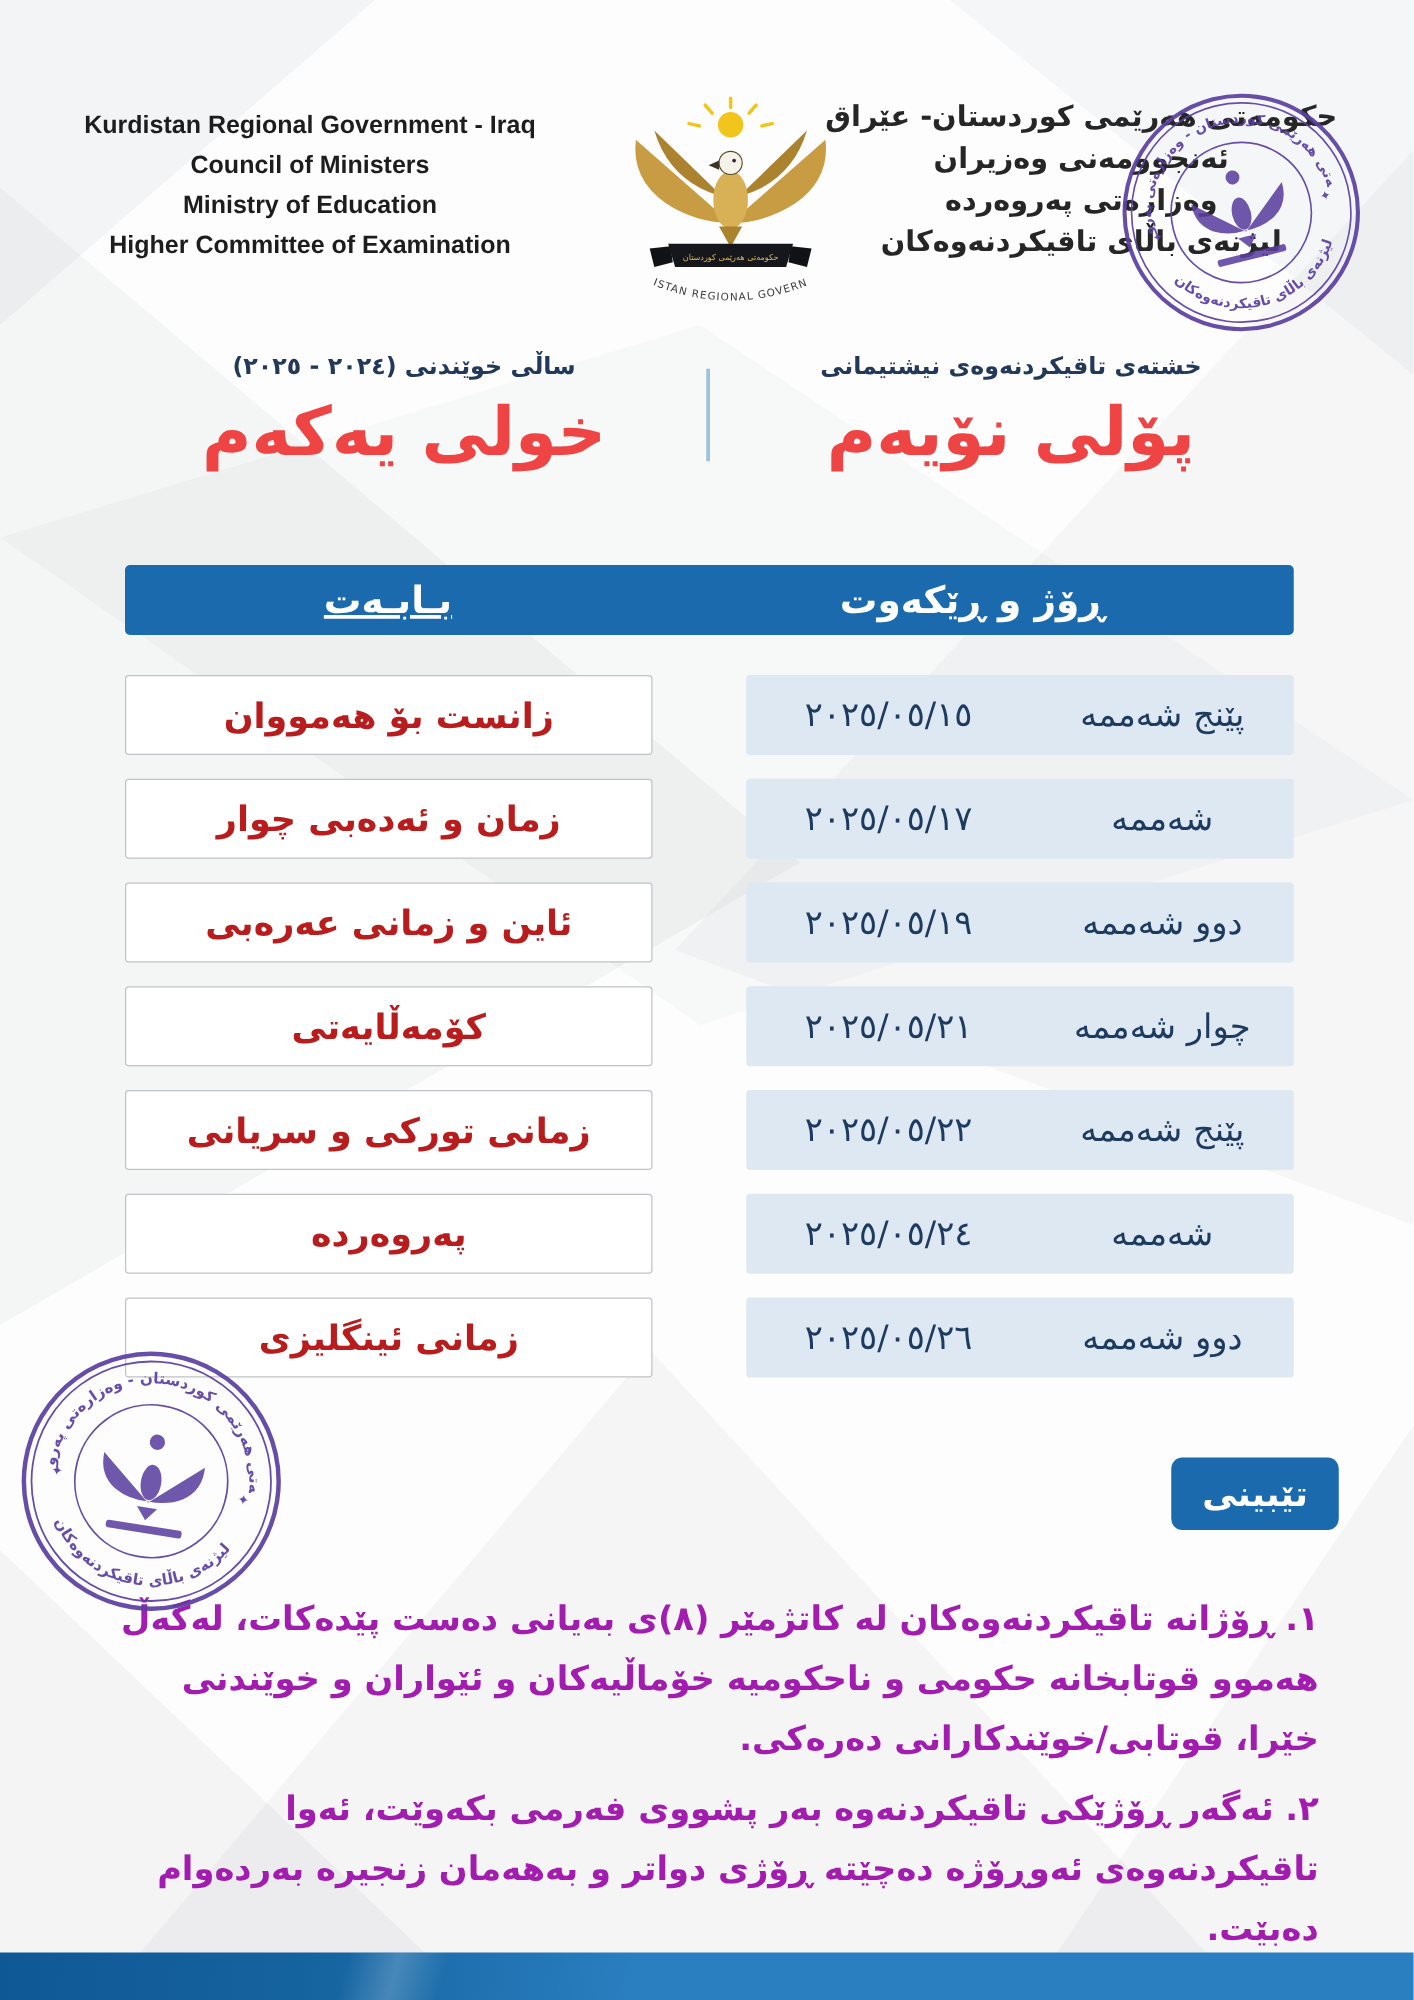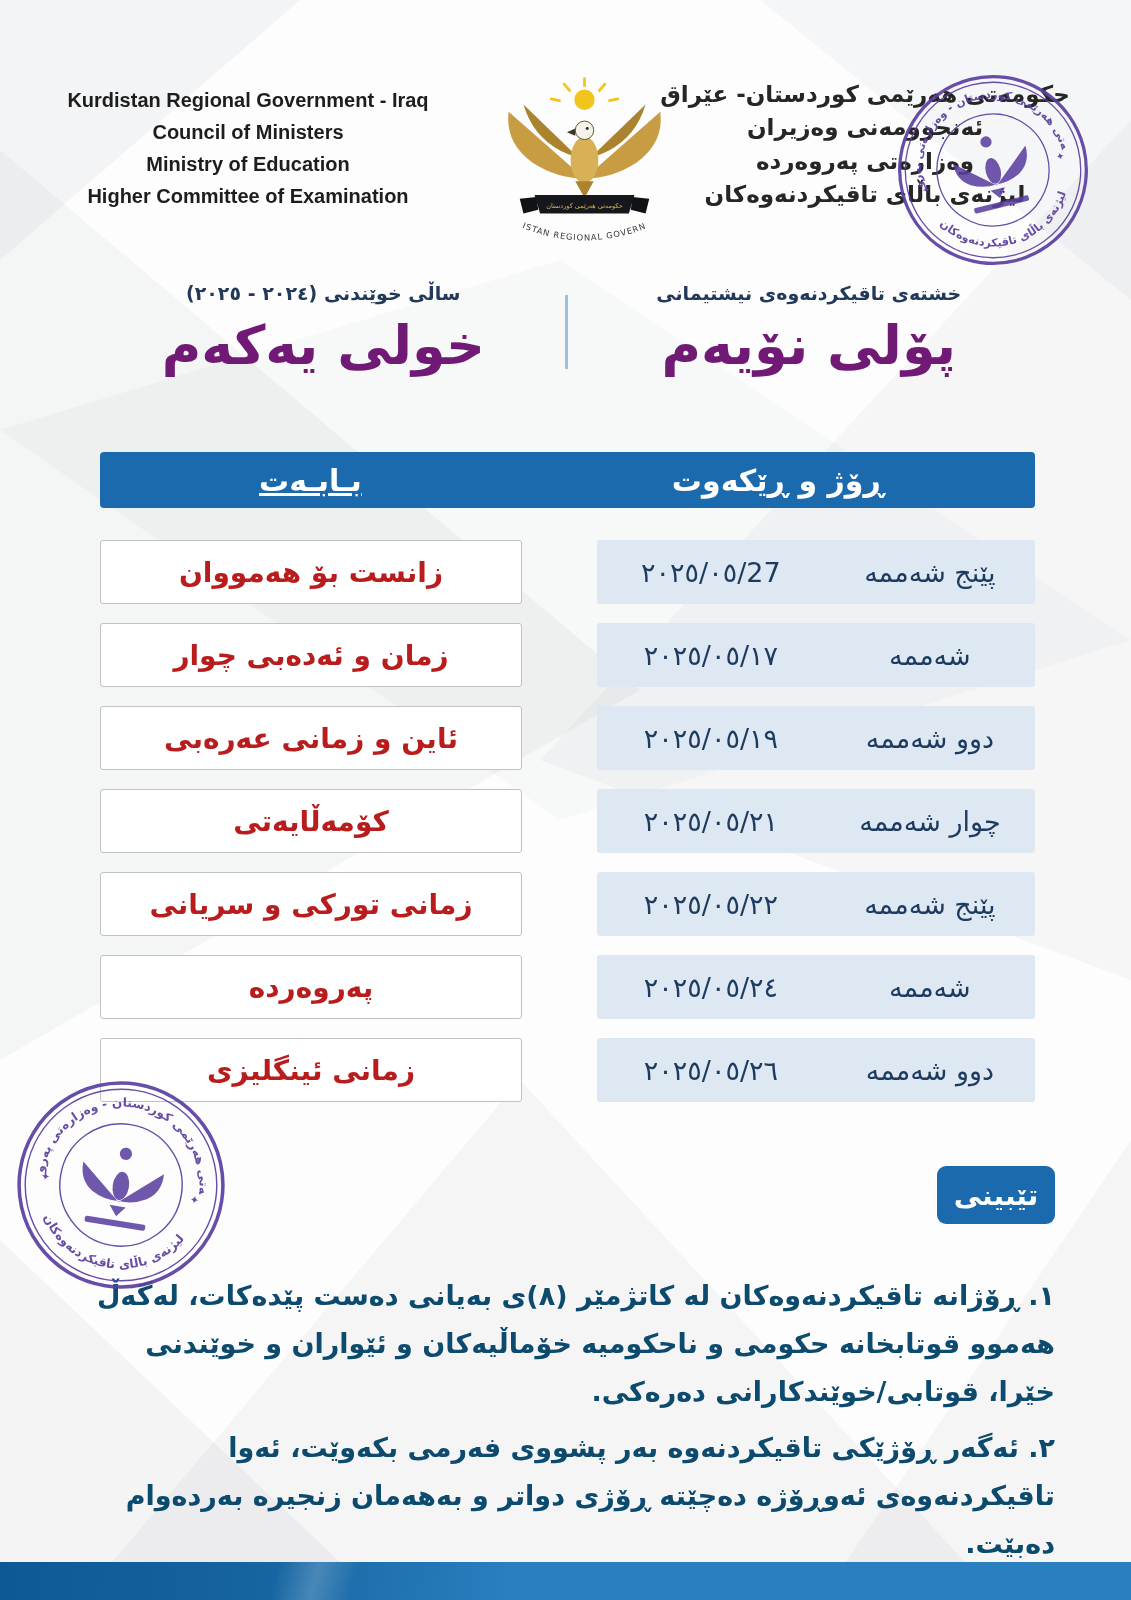--- a/index.html
+++ b/index.html
@@ -21,46 +21,46 @@
   
   .stamp{z-index:5;opacity:.92;}
   .stamp-tr{left:895px;top:72px;width:196px;height:196px;transform:rotate(-14deg);}
   .stamp-bl{left:14px;top:1078px;width:214px;height:214px;transform:rotate(9deg);}
   .stamp-ring{fill:#5b3fa0;font-size:12px;font-weight:700;}
 
   
   .title-row{left:88px;top:282px;width:956px;display:flex;direction:rtl;align-items:flex-end;}
   .title-block{flex:1;text-align:center;}
   .title-small{font-size:19px;font-weight:700;color:#22395a;margin-bottom:12px;}
-  .title-big{font-size:54px;font-weight:700;color:#701a75;line-height:1.1;}
+  .title-big{font-size:54px;font-weight:700;color:#ef4444;line-height:1.1;}
   .title-divider{width:3px;height:74px;background:#9fc2dc;margin:0 6px 6px;align-self:flex-end;}
 
   
   .tbl-head{left:100px;top:452px;width:935px;height:56px;background:#1a6aad;
     border-radius:4px;display:flex;direction:rtl;align-items:center;color:#fff;
     font-size:30px;font-weight:700;}
   .th-date{width:55%;text-align:center;}
   .th-subject{width:45%;text-align:center;text-decoration:underline;}
 
   .rows-wrap{left:100px;top:540px;width:935px;display:flex;flex-direction:column;gap:19px;}
   .row{position:relative;height:64px;}
   .subject-box{position:absolute;left:0;top:0;width:420px;height:62px;background:#ffffff;
     border:1px solid #bfc3c8;border-radius:3px;display:flex;align-items:center;justify-content:center;
     font-size:28px;font-weight:700;color:#b91c1c;direction:rtl;}
   .date-box{position:absolute;right:0;top:0;width:438px;height:64px;background:#dde8f2;
     border-radius:3px;display:flex;direction:rtl;align-items:center;color:#1d3a5f;font-size:27px;}
   .date-box .day{width:48%;text-align:center;font-weight:400;}
   .date-box .date{width:52%;text-align:center;direction:ltr;unicode-bidi:isolate;font-weight:400;}
 
   
-  .note-badge{left:937px;top:1166px;width:118px;height:58px;background:#1a6aad;color:#fff;
+  .note-badge{left:937px;top:1166px;width:134px;height:58px;background:#1a6aad;color:#fff;
     border-radius:9px;display:flex;align-items:center;justify-content:center;
     font-size:28px;font-weight:700;direction:rtl;z-index:3;}
   .notes{left:80px;top:1272px;width:975px;direction:rtl;text-align:right;
-    font-size:27px;font-weight:700;color:#0c4a6e;line-height:1.78;z-index:3;}
+    font-size:27px;font-weight:700;color:#a21caf;line-height:1.78;z-index:3;}
   .notes .note-item{margin-bottom:8px;}
 
   
   .bottom-bar{left:0;top:1562px;width:1131px;height:38px;
     background:linear-gradient(95deg,#0f5896 0%,#15639f 22%,#2a7fc0 45%,#2a7fc0 100%);z-index:4;}
   .bottom-bar::after{content:"";position:absolute;left:240px;top:0;width:150px;height:100%;
     background:linear-gradient(105deg,transparent 25%,rgba(255,255,255,.2) 50%,transparent 75%);}
 </style>
 </head>
 <body>
@@ -160,21 +160,21 @@
     <div class="th-date">ڕۆژ و ڕێكەوت</div>
     <div class="th-subject">بـابـەت</div>
   </div>
 
   <div class="layer rows-wrap">
 
     <div class="row">
       <div class="subject-box">زانست بۆ هەمووان</div>
       <div class="date-box">
         <span class="day">پێنج شەممە</span>
-        <span class="date">٢٠٢٥/٠٥/27</span>
+        <span class="date">٢٠٢٥/٠٥/١٥</span>
       </div>
     </div>
 
     <div class="row">
       <div class="subject-box">زمان و ئەدەبی چوار</div>
       <div class="date-box">
         <span class="day">شەممە</span>
         <span class="date">٢٠٢٥/٠٥/١٧</span>
       </div>
     </div>

